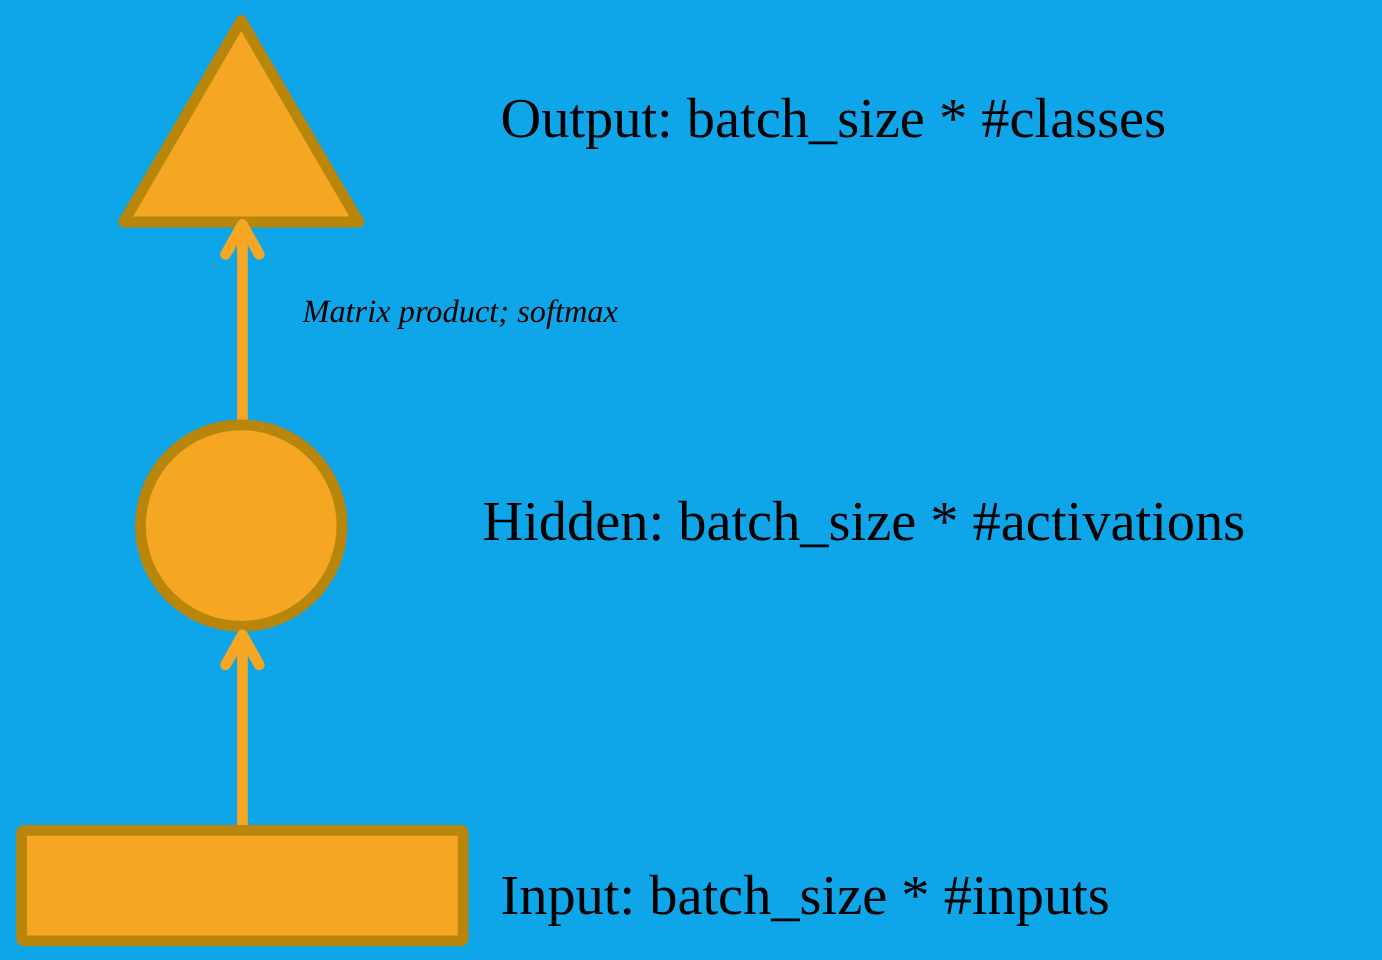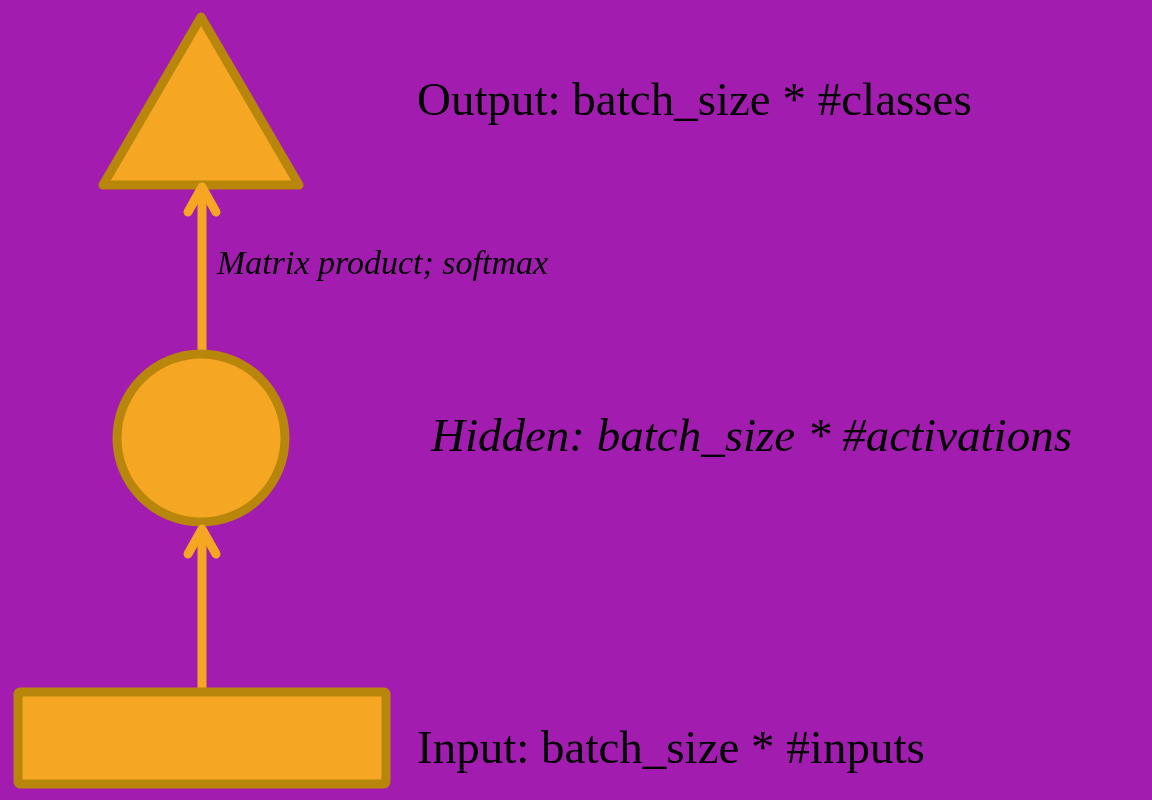--- a/index.html
+++ b/index.html
@@ -4,21 +4,21 @@
 <style>
   html, body {
     margin: 0;
     padding: 0;
     background: #ffffff;
   }
   #canvas {
     position: relative;
     width: 1152px;
     height: 800px;
-    background: #a21caf;
+    background: #0ea5e9;
     overflow: hidden;
     font-family: "Liberation Serif", "DejaVu Serif", serif;
   }
 
   
   .shape-svg {
     position: absolute;
     overflow: visible;
   }
 
@@ -35,27 +35,28 @@
     color: #000000;
     white-space: nowrap;
     line-height: 1;
   }
   .label-node {
     font-size: 47px;
     font-style: normal;
     font-weight: 400;
   }
   .label-edge {
-    font-size: 34px;
+    font-size: 27px;
     font-style: italic;
     font-weight: 400;
+    margin-left: 35px;
   }
 
   #label-output { left: 417px; top: 76px;  }
-  #label-hidden { left: 431px; top: 412px; font-style: italic; }
+  #label-hidden { left: 402px; top: 412px; }
   #label-input  { left: 417px; top: 724px; }
 
   #label-softmax { left: 217px; top: 246px; }
   #label-relu    { left: 217px; top: 568px; }
 </style>
 </head>
 <body>
 
 <div id="canvas">
 

